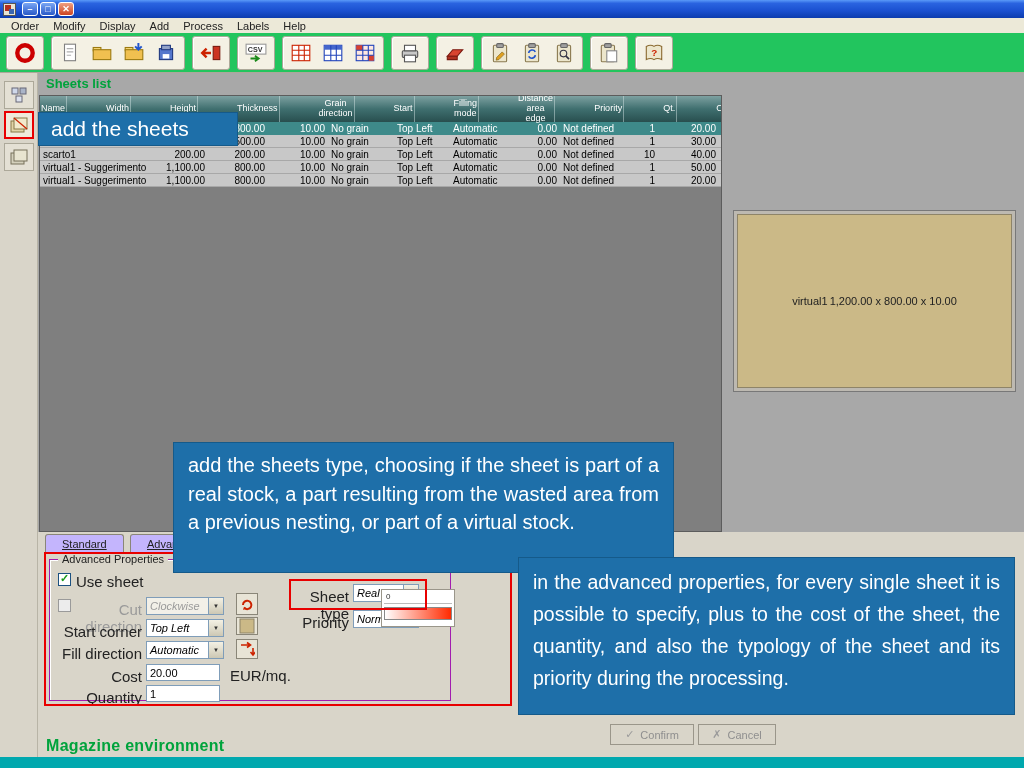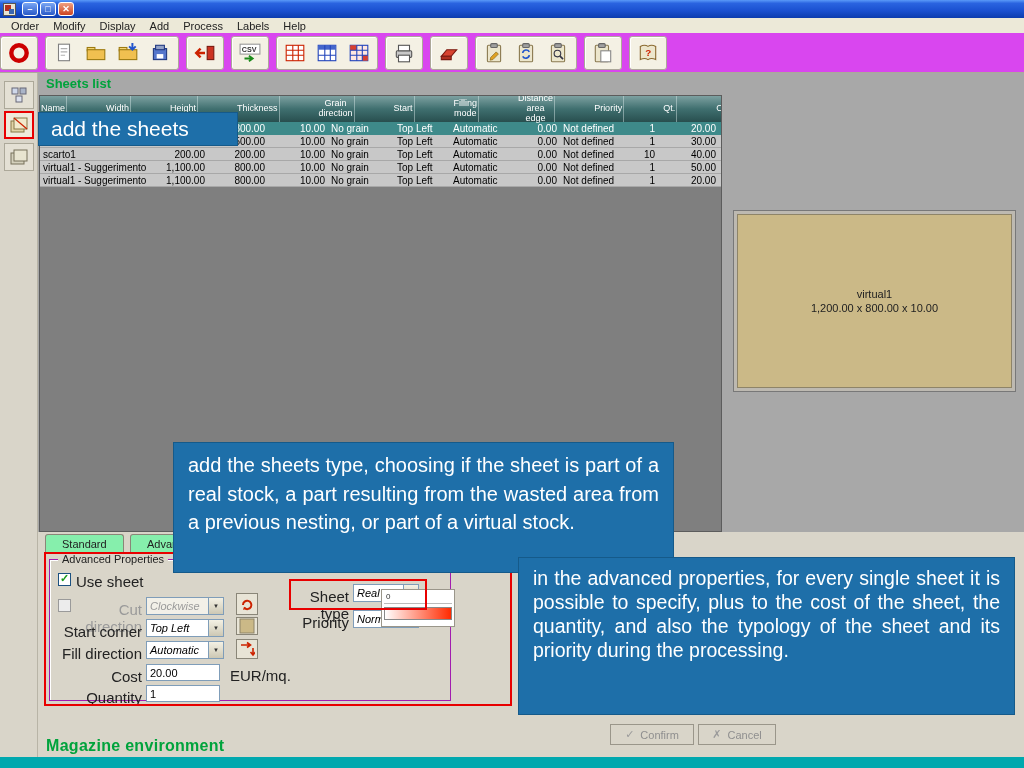--- a/index.html
+++ b/index.html
@@ -14,22 +14,22 @@
   .app-icon { width:13px; height:13px; margin-right:4px; }
   .win-title { font-size:11px; font-weight:bold; text-shadow:1px 1px 1px #002a7a; flex:1; }
   .win-btn { width:16px; height:14px; margin-left:2px; border:1px solid #fff; border-radius:3px;
     display:flex; align-items:center; justify-content:center; font-size:9px; color:#fff; font-weight:bold;
     background:linear-gradient(180deg,#7aa6f4,#2a5ac8); }
   .win-btn.close { background:linear-gradient(180deg,#f0a080,#cc4422); }
 
   
   .menubar { left:0; top:18px; width:1024px; height:15px; background:#ece9d8; display:flex; align-items:center; padding-left:4px; }
   .menu-item { font-size:11px; color:#222; padding:0 7px; }
-  .toolbar { left:0; top:33px; width:1024px; height:40px; background:#d946ef; border-bottom:1px solid #aca899;
-    display:flex; align-items:center; gap:7px; }
+  .toolbar { left:0; top:33px; width:1024px; height:40px; background:#22c55e; border-bottom:1px solid #aca899;
+    display:flex; align-items:center; padding-left:6px; gap:7px; }
   .tool-group { background:#f4f1e4; border:1px solid #aca899; border-radius:3px; padding:2px 3px; display:flex; gap:2px;
     box-shadow:inset 1px 1px 0 #fff; }
   .tool-btn { width:30px; height:28px; display:flex; align-items:center; justify-content:center; }
   .tool-btn svg { width:22px; height:22px; }
 
   
   .sidebar { left:0; top:73px; width:38px; height:684px; background:#d9d5c9; border-right:1px solid #b8b4a6; }
   .side-btn { position:absolute; left:4px; width:30px; height:28px; display:flex; align-items:center; justify-content:center;
     background:#e4e0d4; border:1px solid #aca899; }
   .side-btn svg { width:20px; height:20px; }
@@ -44,32 +44,32 @@
   .sheet-row { display:flex; height:13px; background:#c8c8c8; color:#000; border-bottom:1px solid #a8a8a8; }
   .sheet-row.selected { background:#3e8a8a; color:#fff; border-bottom:none; }
   .cell { font-size:10px; display:flex; align-items:center; padding:0 3px; overflow:hidden; white-space:nowrap; }
   .num { justify-content:flex-end; }
   .c0{width:110px}.c1{width:58px}.c2{width:60px}.c3{width:60px}.c4{width:66px}.c5{width:56px}
   .c6{width:56px}.c7{width:54px}.c8{width:70px}.c9{width:28px}.c10{width:61px}
 
   
   .preview-panel { left:733px; top:210px; width:283px; height:182px; background:#bdb9b1; border:1px solid #787878; }
   .preview-sheet { position:absolute; left:3px; top:3px; right:3px; bottom:3px; background:#cbb987; border:1px solid #8e8468;
-    display:flex; flex-direction:column; align-items:center; justify-content:center; gap:2px; font-size:11px; color:#222; }
+    display:flex; flex-direction:row; align-items:center; justify-content:center; gap:2px; font-size:11px; color:#222; }
 
   
   .callout { background:#1e6fa9; border:1px solid #155a8a; color:#fff; z-index:50; }
   .callout-1 { left:38px; top:112px; width:200px; height:34px; font-size:21px; display:flex; align-items:center; padding-left:12px; }
   .callout-2 { left:173px; top:442px; width:501px; height:131px; padding:8px 14px; font-size:20px; line-height:28.5px; text-align:justify; }
-  .callout-3 { left:518px; top:557px; width:497px; height:158px; padding:8px 14px; font-size:19.5px; line-height:24px; text-align:justify; }
+  .callout-3 { left:518px; top:557px; width:497px; height:158px; padding:8px 14px; font-size:19.5px; line-height:32px; text-align:justify; }
 
   
   .bottom-panel { left:38px; top:532px; width:986px; height:225px; background:#d9d5c9; }
   .tab { position:absolute; top:2px; height:18px; padding:0 16px; font-size:11px; display:flex; align-items:center;
-    background:#86efac; border:1px solid #8a8678; border-bottom:none; border-radius:3px 3px 0 0; color:#222; }
+    background:#c4b5fd; border:1px solid #8a8678; border-bottom:none; border-radius:3px 3px 0 0; color:#222;text-decoration:underline; }
   .tab-1 { left:7px; } .tab-2 { left:92px; }
 
   .red-box { position:absolute; border:2px solid #e80000; z-index:10; }
   .groupbox { position:absolute; left:49px; top:559px; width:402px; height:142px; border:1px solid #a21caf;
     box-shadow:inset 1px 1px 0 #fff;padding-left:24px; }
   .legend { position:absolute; top:-7px; left:8px; background:#d9d5c9; padding:0 4px; font-size:11px; color:#222; }
   .flabel { position:absolute; font-size:15px; color:#222; }
   .flabel.right { text-align:right; }
   .flabel.dim { color:#9a9a9a; }
   .checkbox { position:absolute; width:13px; height:13px; background:#fff; border:1px solid #1c5180; }

